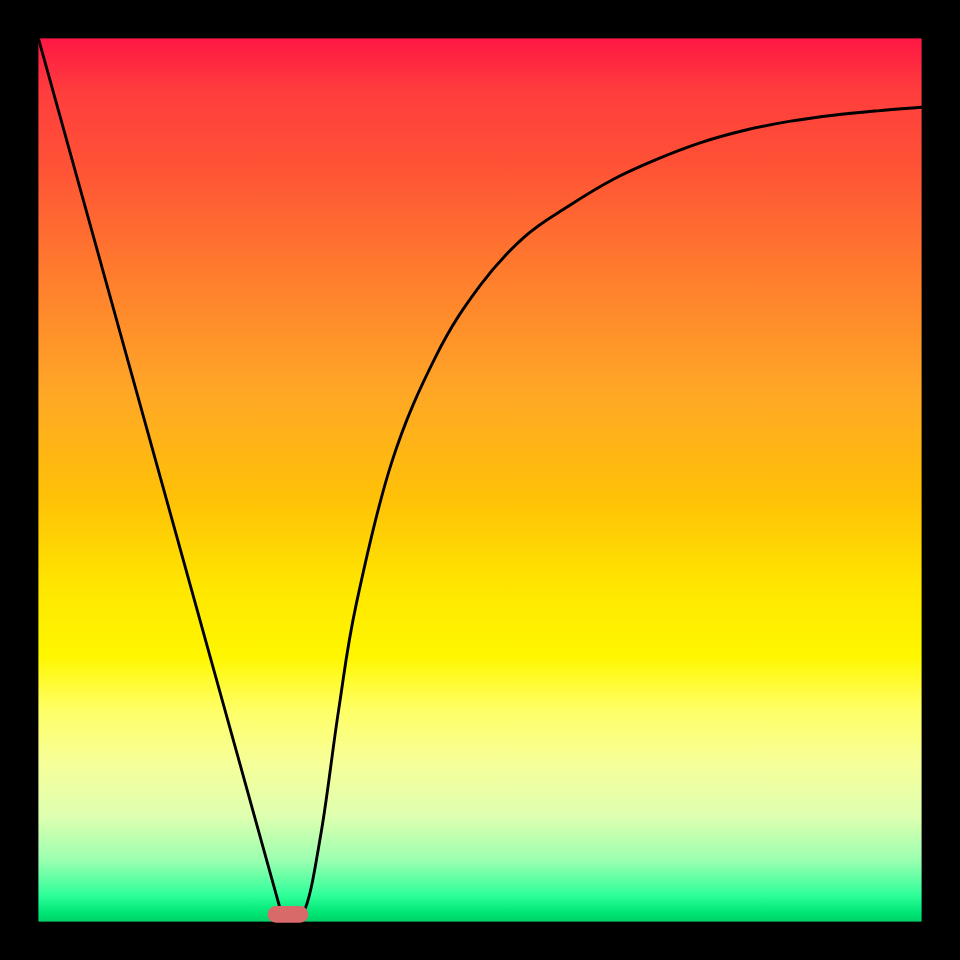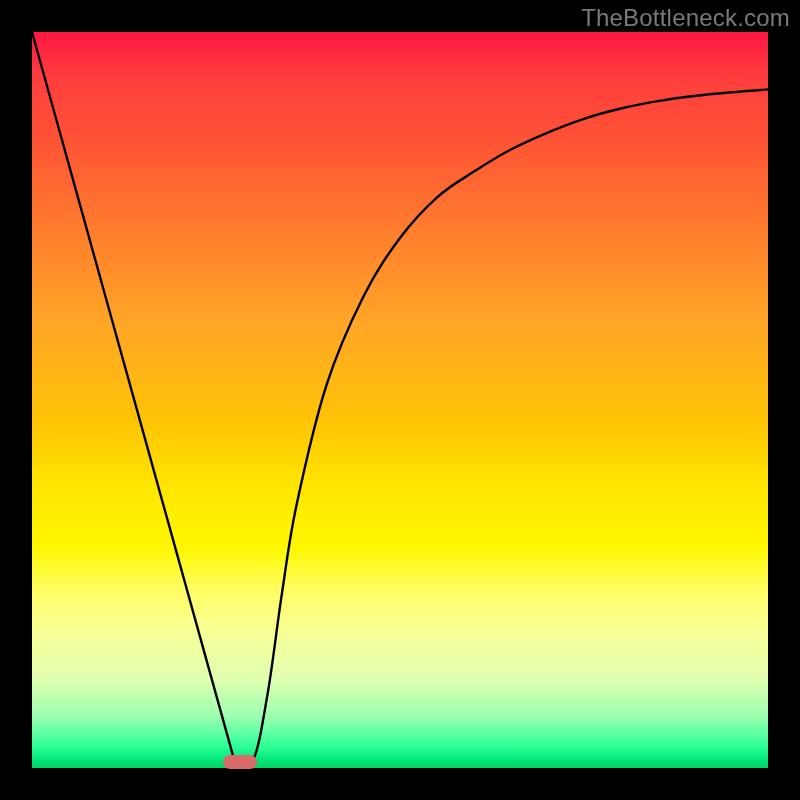--- a/index.html
+++ b/index.html
@@ -66,21 +66,20 @@
     border-radius: 7px;
     background: #d86a6a;
     transform: translate(-50%, -50%);
   }
 </style>
 </head>
 <body>
 
 <div class="frame">
 
-  <div class="watermark">TheBottleneck.com</div>
 
   <div class="plot-area">
 
     <svg class="curve" viewBox="0 0 736 736" preserveAspectRatio="none">
       <path id="curve-path" d="M0.00 0.00 L36.80 132.48 L73.60 264.96 L110.40 397.44 L147.20 529.92 L184.00 662.40 L202.40 728.64 C 205.71 728.64, 214.84 740.56, 220.80 728.64 C 226.76 716.72, 230.22 692.87, 235.52 662.40 C 240.82 631.93, 244.94 593.80, 250.24 559.36 C 255.54 524.92, 257.01 508.13, 264.96 471.04 C 272.91 433.95, 282.48 390.37, 294.40 353.28 C 306.32 316.19, 317.95 291.46, 331.20 264.96 C 344.45 238.46, 354.75 223.96, 368.00 206.08 C 381.25 188.20, 391.55 177.52, 404.80 165.60 C 418.05 153.68, 428.35 148.45, 441.60 139.84 C 454.85 131.23, 465.15 124.78, 478.40 117.76 C 491.65 110.74, 501.95 106.40, 515.20 100.83 C 528.45 95.27, 538.75 91.22, 552.00 86.85 C 565.25 82.48, 575.55 79.72, 588.80 76.54 C 602.05 73.36, 612.35 71.44, 625.60 69.18 C 638.85 66.93, 649.15 65.62, 662.40 64.03 C 675.65 62.44, 685.95 61.54, 699.20 60.35 C 712.45 59.16, 729.38 57.94, 736.00 57.41" fill="none" stroke="#000" stroke-width="2.4" stroke-linejoin="round" stroke-linecap="round"></path>
     </svg>
 
     <div class="marker" title="optimal-point" style="left: 208.288px; top: 730.112px; background: rgb(216, 106, 106);"></div>
 
   </div>

